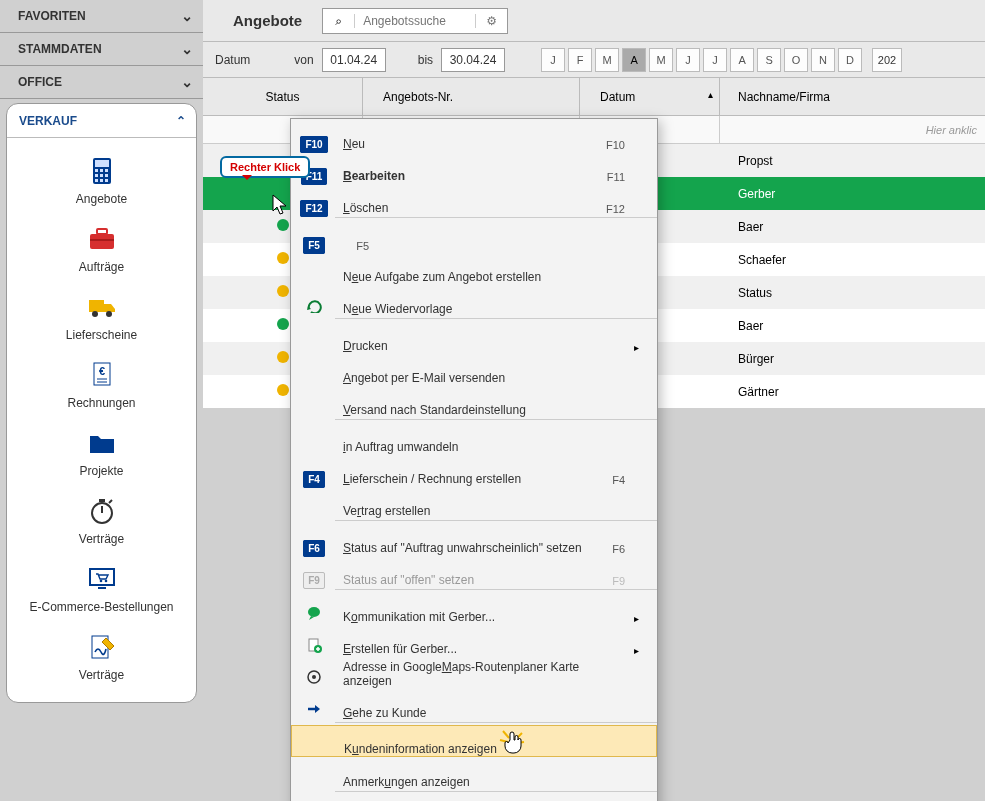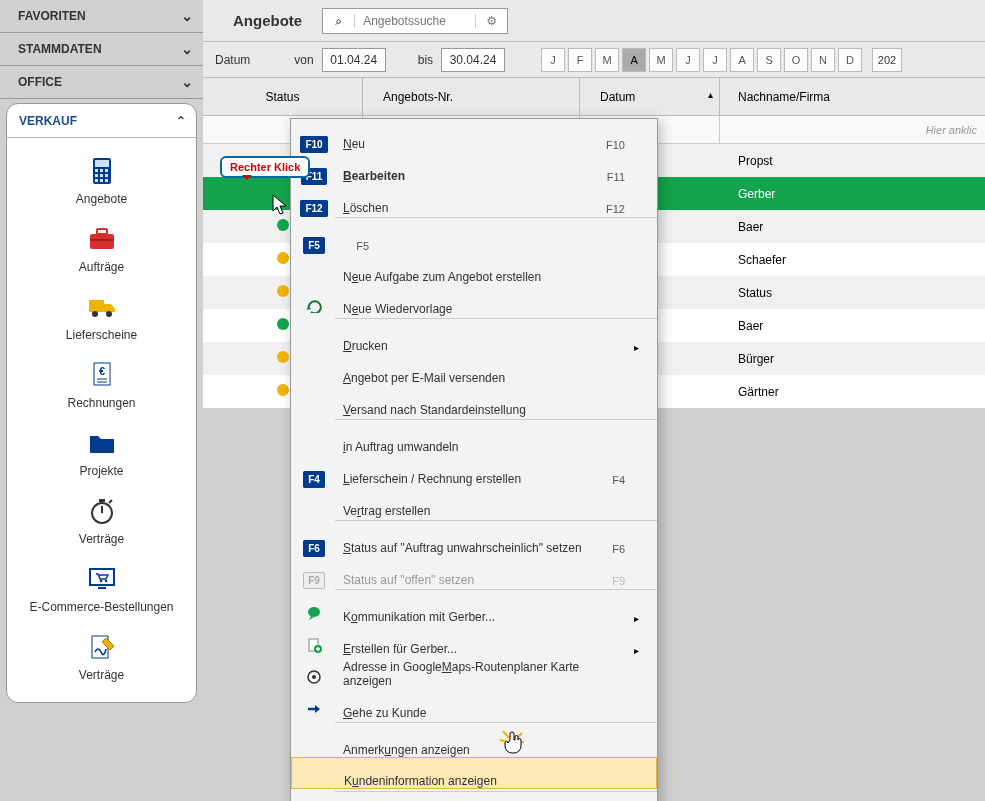--- a/index.html
+++ b/index.html
@@ -416,29 +416,29 @@
     <div class="ctx-item">
       <div class="ctx-fkey"><svg width="16" height="16">
           <path d="M2 8 h9" stroke="#003b8e" stroke-width="2.5"></path>
           <path d="M9 4 l5 4 l-5 4 z" fill="#003b8e"></path>
         </svg></div>
       <div class="ctx-label"><u>G</u>ehe zu Kunde</div>
       <div class="ctx-short"></div>
       <div class="ctx-sub"></div>
     </div>
     <div class="ctx-sep"></div>
+    <div class="ctx-item hover">
+      <div class="ctx-fkey"></div>
+      <div class="ctx-label">K<u>u</u>ndeninformation anzeigen</div>
+      <div class="ctx-short"></div>
+      <div class="ctx-sub"></div>
+    </div>
     <div class="ctx-item">
       <div class="ctx-fkey"></div>
       <div class="ctx-label">Anmerk<u>u</u>ngen anzeigen</div>
-      <div class="ctx-short"></div>
-      <div class="ctx-sub"></div>
-    </div>
-    <div class="ctx-item hover">
-      <div class="ctx-fkey"></div>
-      <div class="ctx-label">K<u>u</u>ndeninformation anzeigen</div>
       <div class="ctx-short"></div>
       <div class="ctx-sub"></div>
     </div>
     <div class="ctx-sep"></div>
     <div class="ctx-item">
       <div class="ctx-fkey"><svg width="16" height="16">
           <rect x="2" y="2" width="5" height="5" fill="#d62f2f"></rect>
           <rect x="9" y="2" width="5" height="5" fill="#14a44d"></rect>
           <rect x="2" y="9" width="5" height="5" fill="#003b8e"></rect>
           <rect x="9" y="9" width="5" height="5" fill="#f0b400"></rect>

